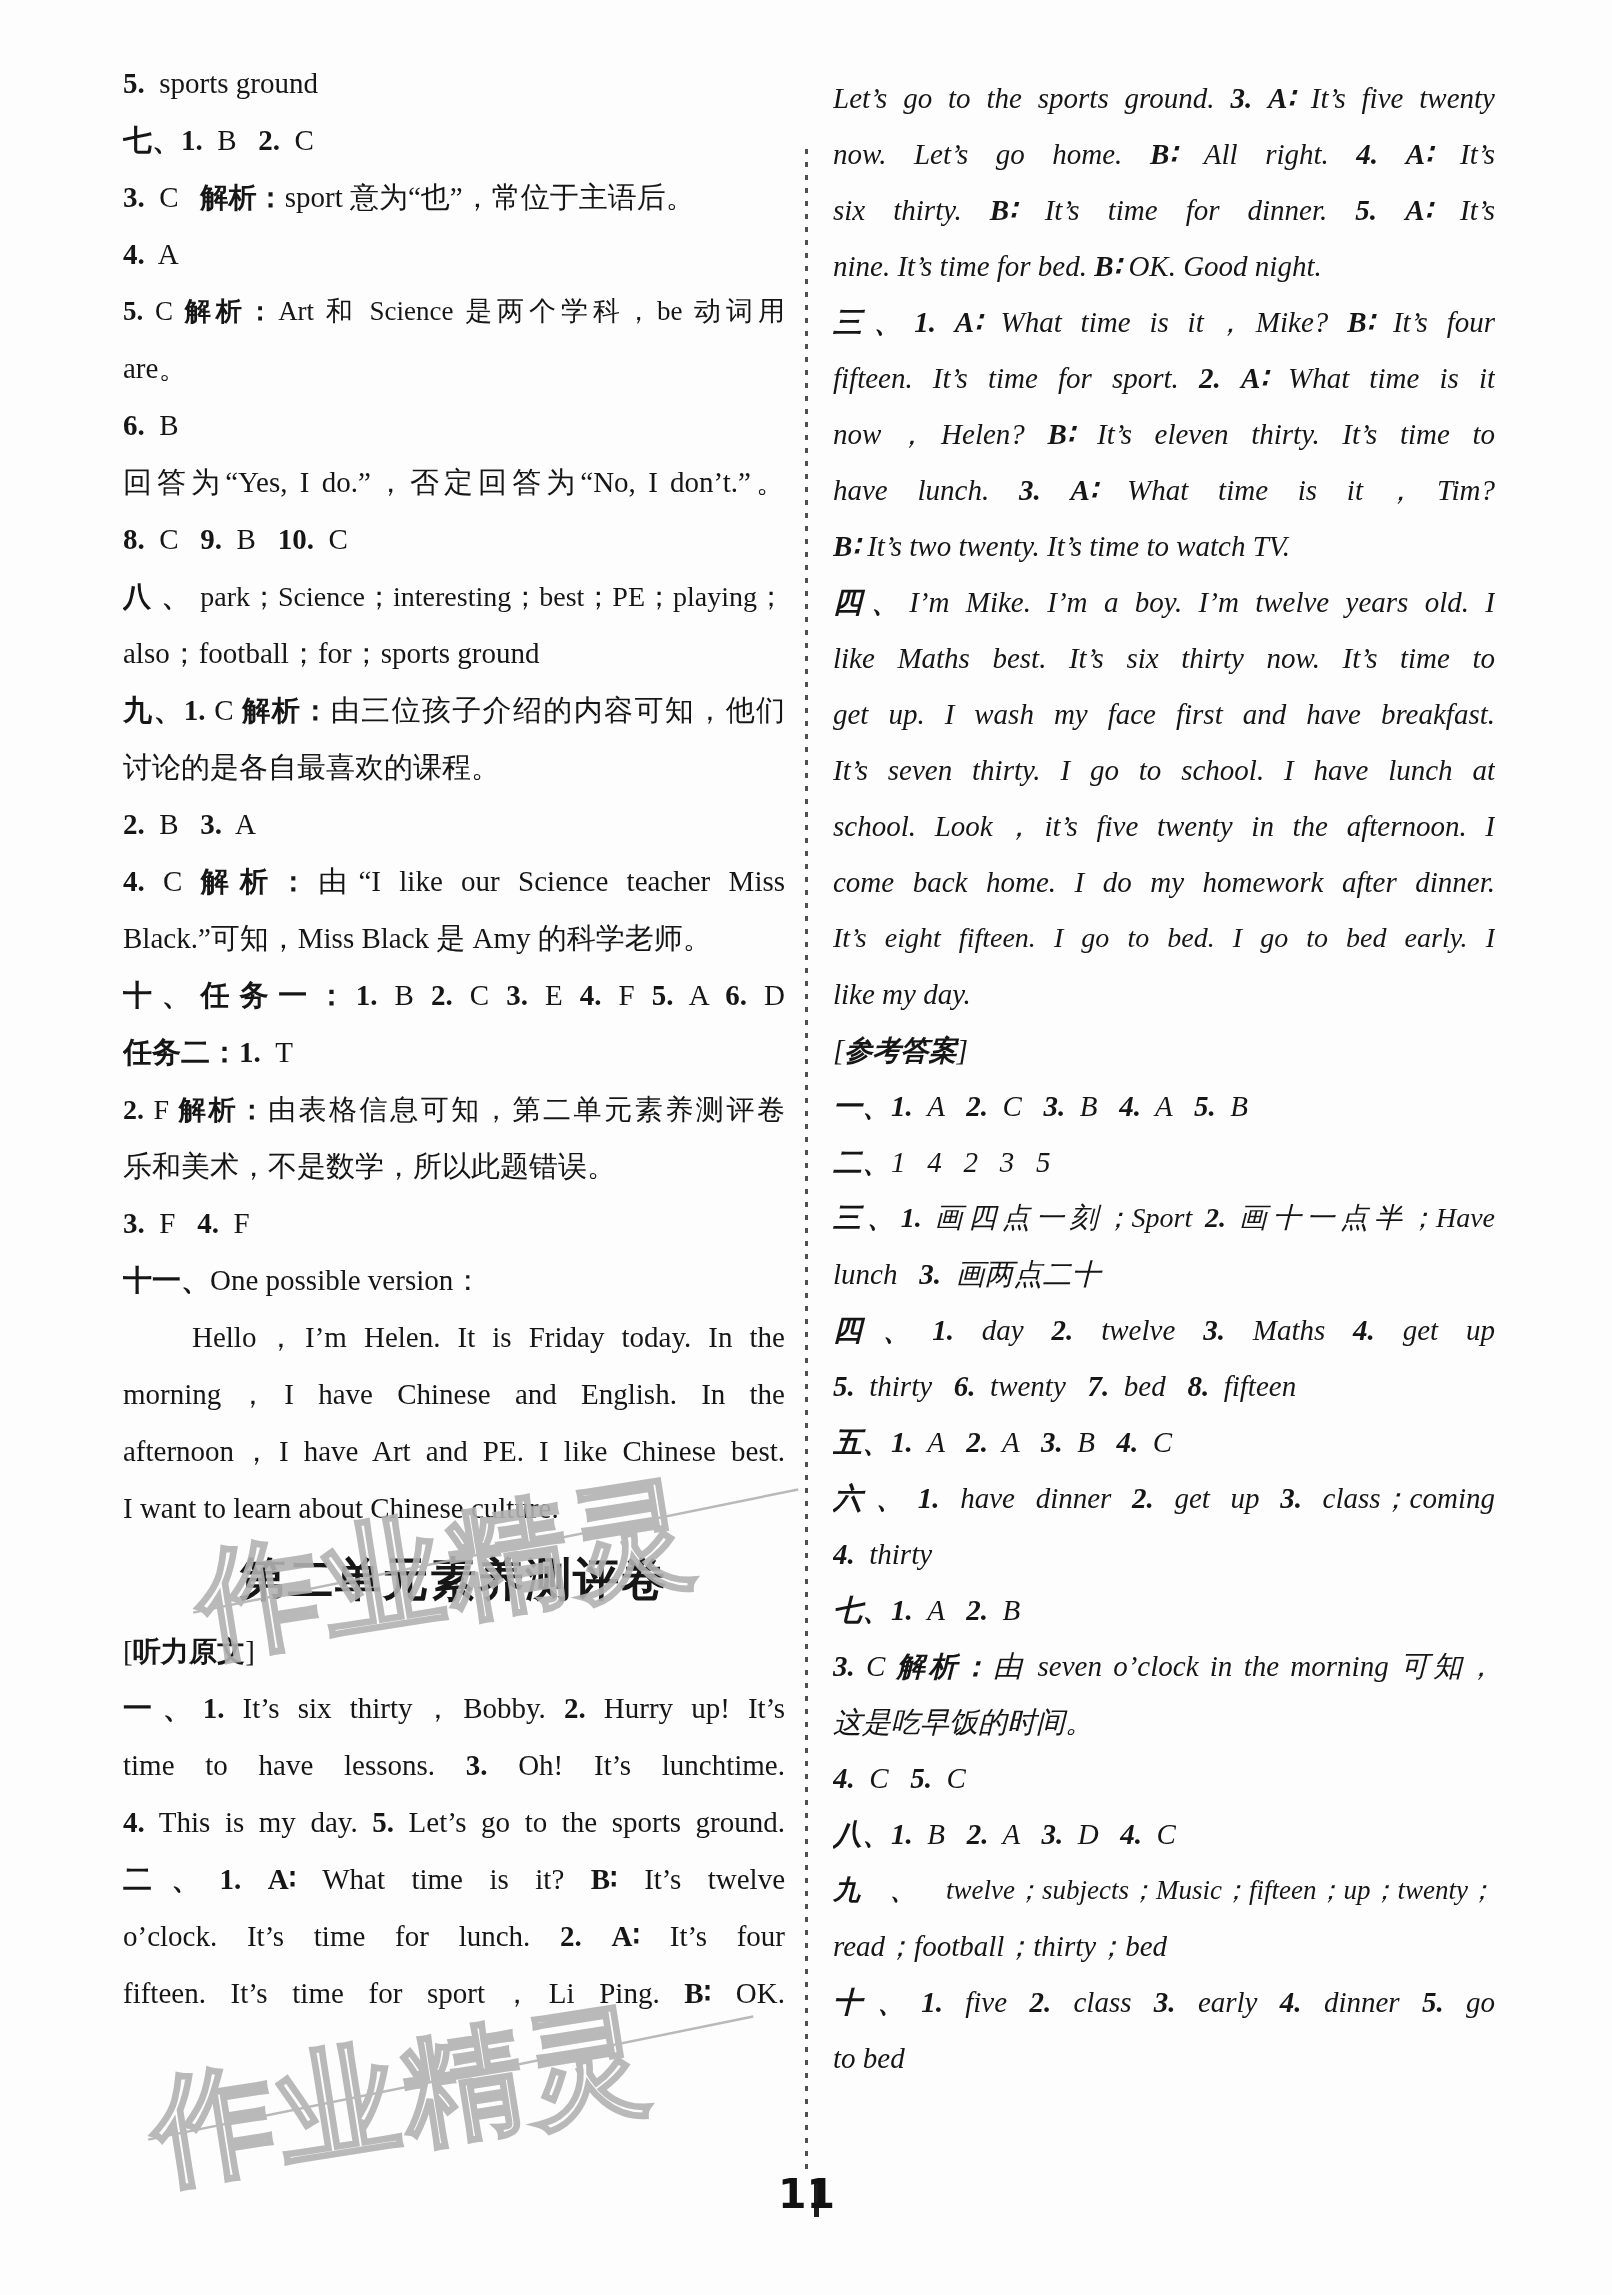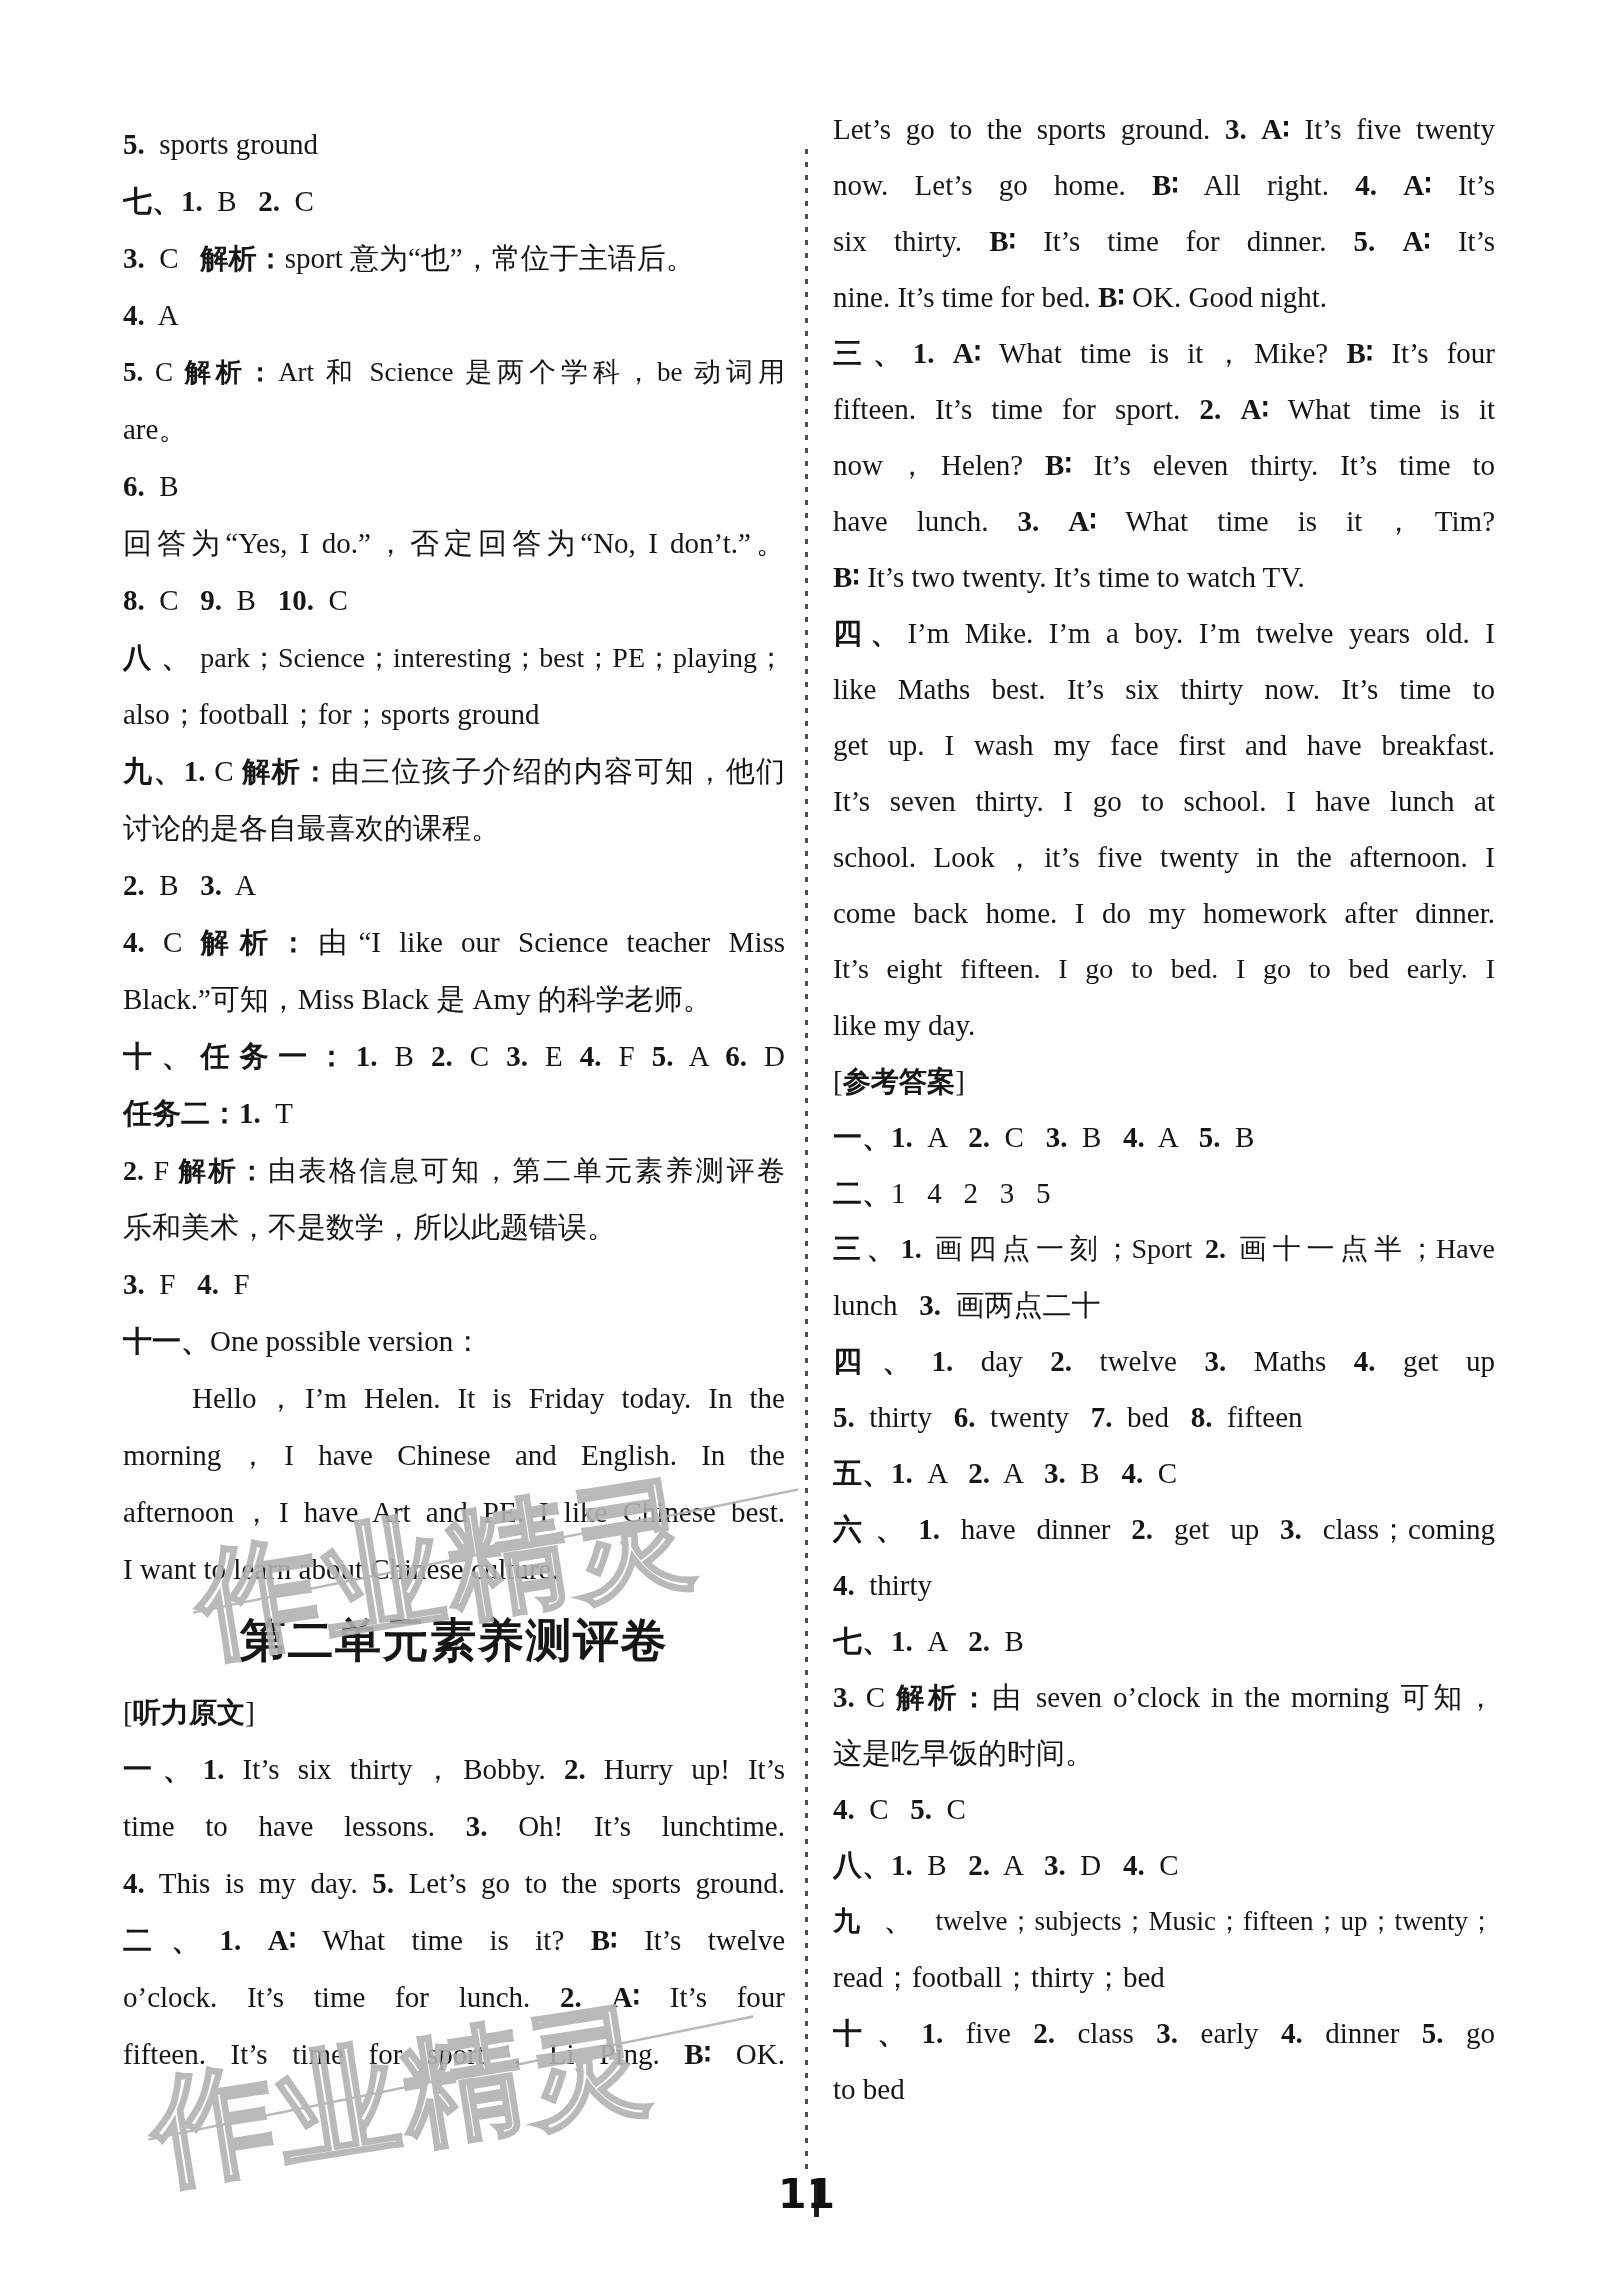--- a/index.html
+++ b/index.html
@@ -6,22 +6,22 @@
   .page{
     position:relative;
     width:1613px;height:2295px;
     background:#fdfdfd;
     overflow:hidden;
     font-family:"Liberation Serif","DejaVu Serif",serif;
     font-size:29px;
     color:#161616;
   }
   .col{position:absolute;top:0;}
-  .col-left{left:123px;width:662px;padding-top:116px;}
-  .col-right{left:833px;width:662px;padding-top:101px;}
+  .col-left{left:123px;width:662px;padding-top:55px;}
+  .col-right{left:833px;width:662px;padding-top:70px;font-style:italic;}
   .line{width:100%;overflow:hidden;}
   .col-left  .line{height:57px;line-height:57px;}
   .col-right .line{height:56px;line-height:56px;}
   .plain{white-space:pre;}
   .just{text-align:justify;text-align-last:justify;word-break:keep-all;}
   .ind{padding-left:69px;box-sizing:border-box;}
   .heading{
     height:86px;line-height:86px;
     font-size:46px;font-weight:700;
     text-align:center;letter-spacing:1.6px;

